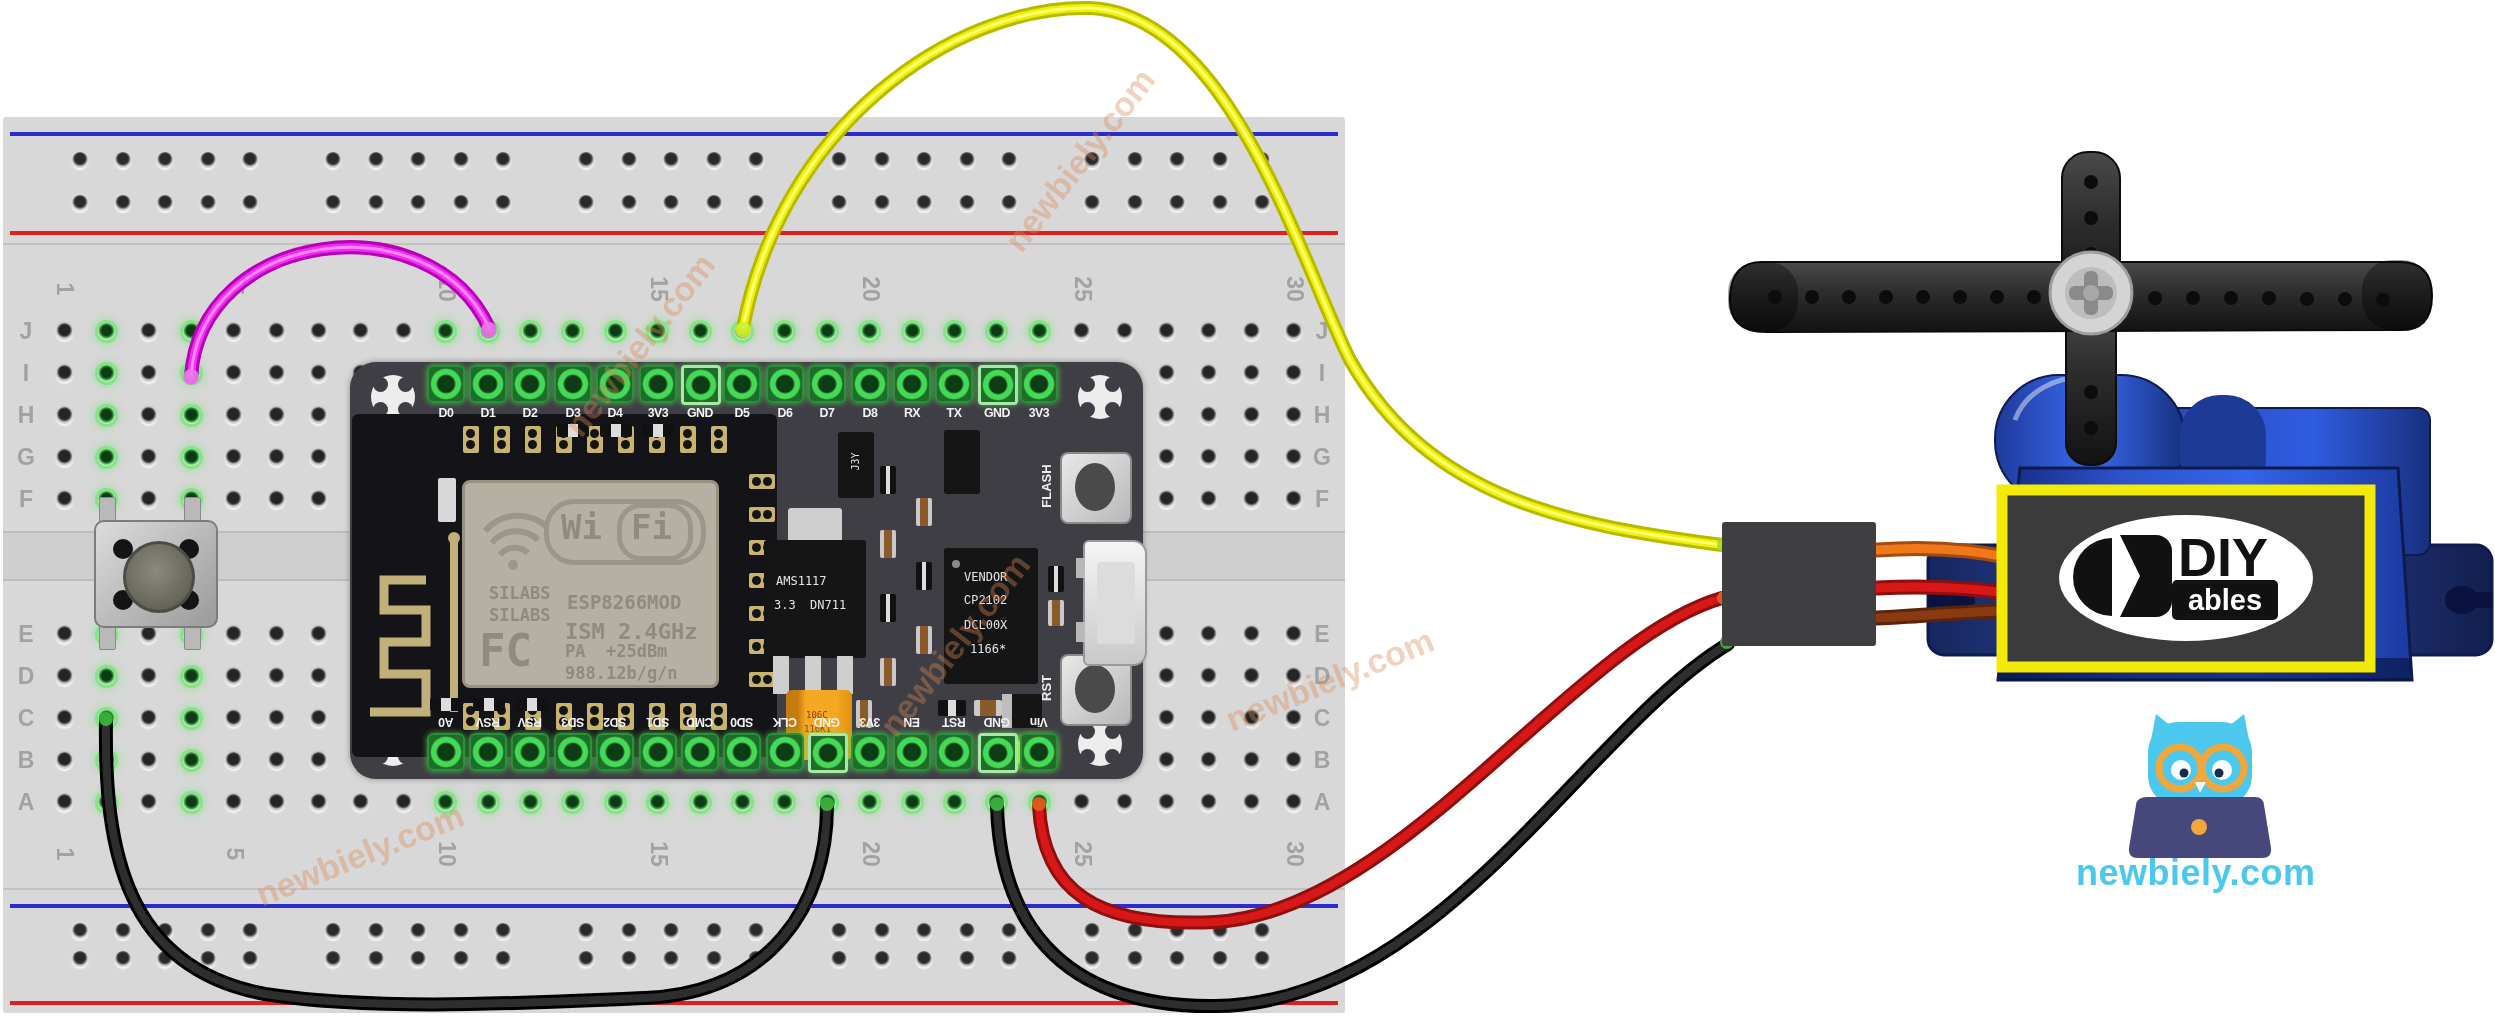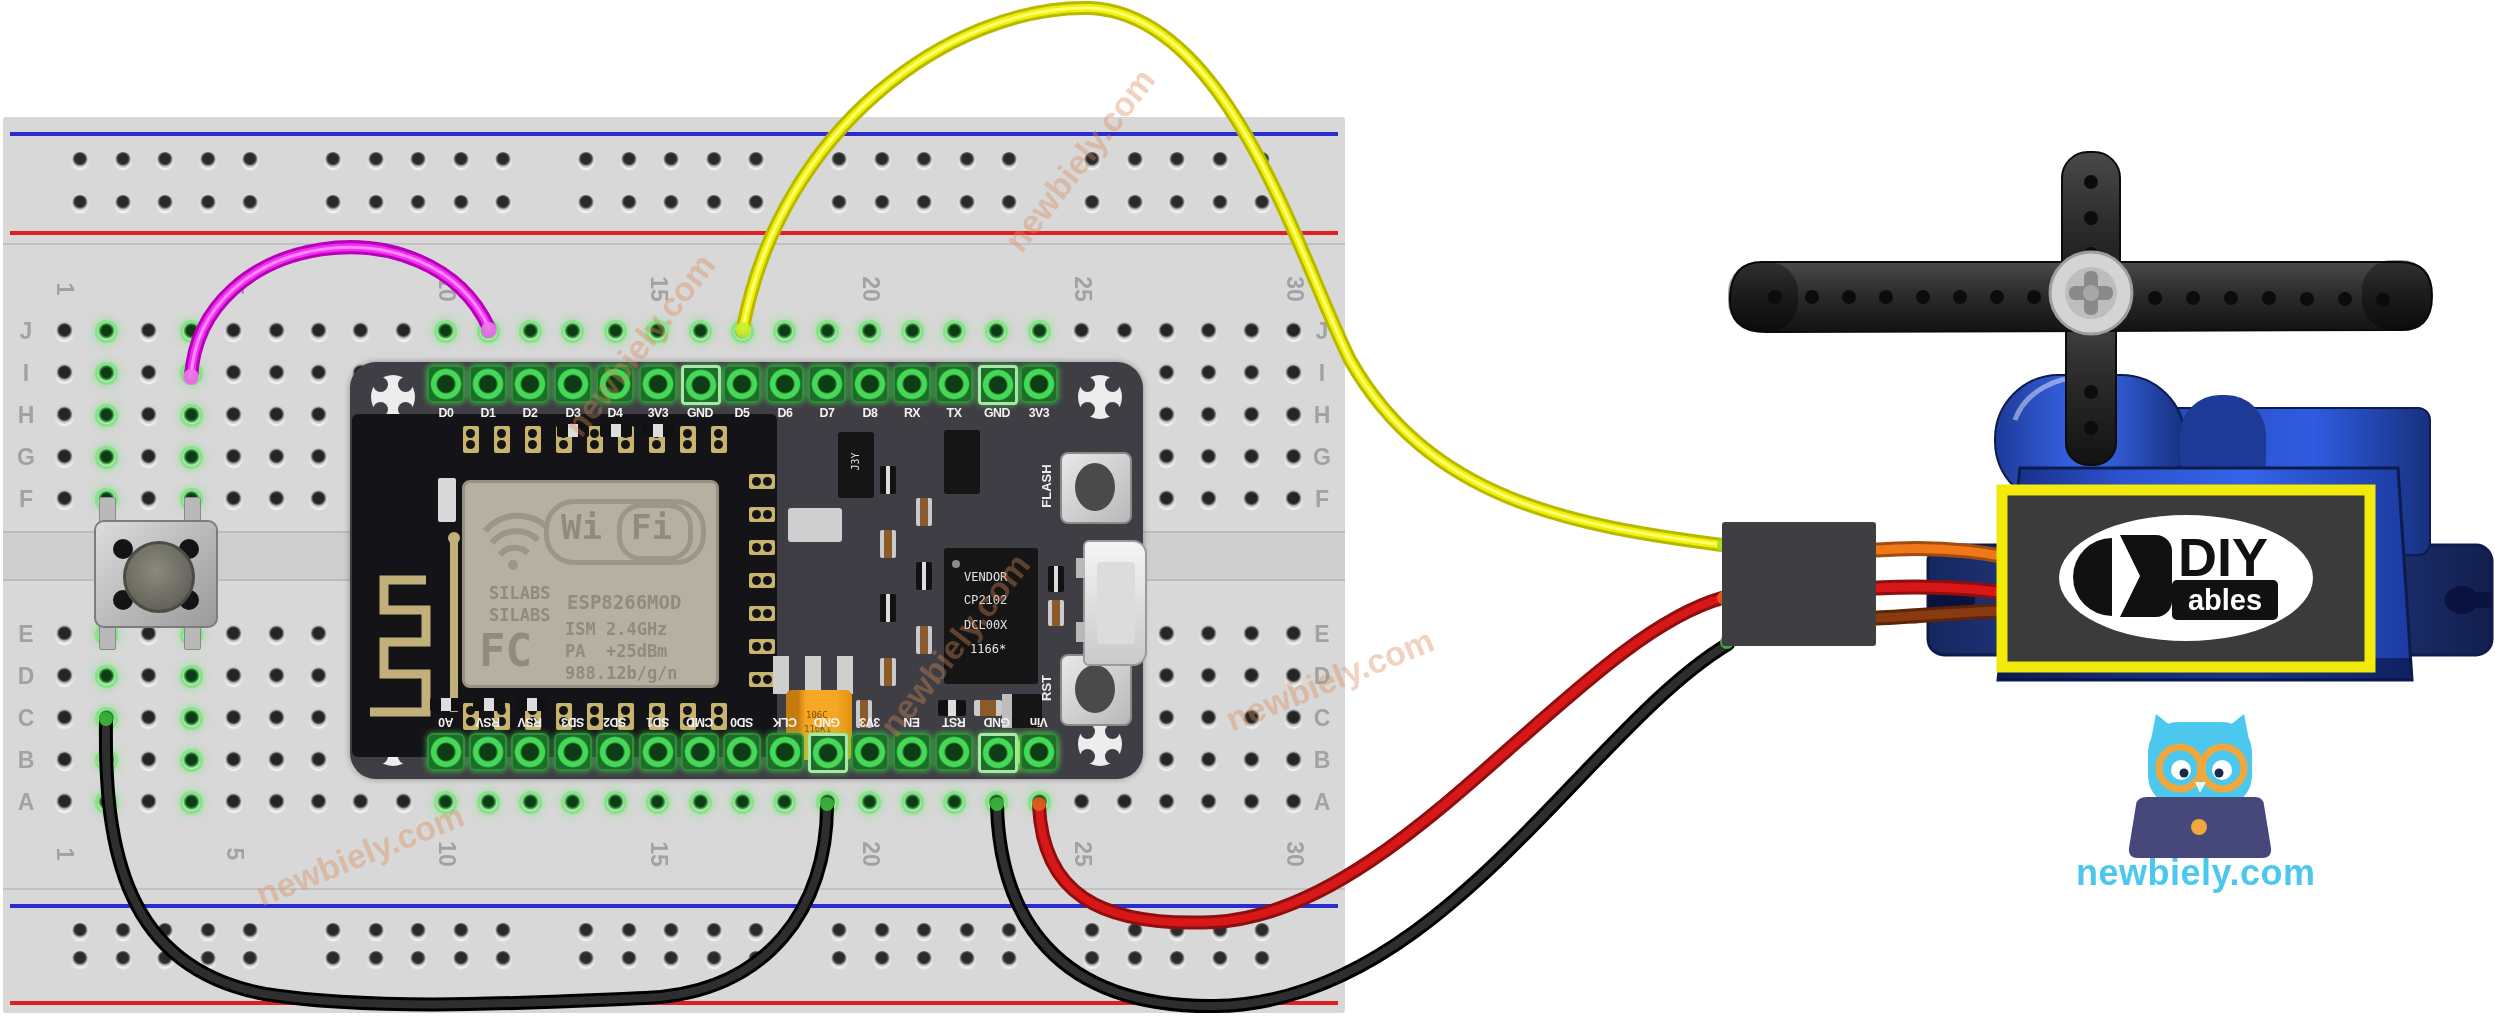--- a/index.html
+++ b/index.html
@@ -561,21 +561,21 @@
         <path d="M 2,28 A 43,43 0 0 1 64,24" stroke="#9a968a" stroke-width="6" fill="none"></path>
       </svg>
       <div style="position:absolute;left:79px;top:16px;width:152px;height:56px;border:5px solid #9a968a;border-radius:30px;"></div>
       <div class="shield-text" style="left:96px;top:24px;font-size:34px;">Wi</div>
       <div style="position:absolute;left:152px;top:20px;width:66px;height:48px;border:5px solid #9a968a;border-radius:24px;"></div>
       <div class="shield-text" style="left:166px;top:24px;font-size:34px;">Fi</div>
       <div class="shield-text" style="left:24px;top:100px;font-size:17px;">SILABS</div>
       <div class="shield-text" style="left:24px;top:122px;font-size:17px;">SILABS</div>
       <div class="shield-text" style="left:102px;top:108px;font-size:19px;">ESP8266MOD</div>
       <div class="shield-text" style="left:14px;top:142px;font-size:44px;">FC</div>
-      <div class="shield-text" style="left:100px;top:136px;font-size:17px;">ISM 2.4GHz</div>
+      <div class="shield-text" style="left:100px;top:136px;font-size:22px;">ISM 2.4GHz</div>
       <div class="shield-text" style="left:100px;top:158px;font-size:17px;white-space:pre;">PA  +25dBm</div>
       <div class="shield-text" style="left:100px;top:180px;font-size:17px;">988.12b/g/n</div>
     </div>
     <div id="module-pads">
         <div class="mod-pad" style="left: 113px; top: 64px;">
           <i style="top: 3px;"></i>
           <i style="top: 14px;"></i>
         </div>
         <div class="mod-pad" style="left: 113px; top: 341px;">
           <i style="top: 3px;"></i>
@@ -669,20 +669,24 @@
           <i style="left: 3px; top: 3px;"></i>
           <i style="left: 14px; top: 3px;"></i>
         </div>
         <div class="mod-pad side" style="left: 399px; top: 310px;">
           <i style="left: 3px; top: 3px;"></i>
           <i style="left: 14px; top: 3px;"></i>
         </div>
       </div>
 
     <div style="position:absolute;left:438px;top:146px;width:54px;height:34px;background:#cfcfcf;border-radius:3px;"></div>
+    <div class="ic" style="left:414px;top:178px;width:102px;height:118px;">
+      <div class="ic-text" style="left:12px;top:34px;font-size:12px;">AMS1117</div>
+      <div class="ic-text" style="left:10px;top:58px;font-size:12px;white-space:pre;">3.3  DN711</div>
+    </div>
     <div style="position:absolute;left:423px;top:294px;width:16px;height:38px;background:#cfcfcf;"></div>
     <div style="position:absolute;left:455px;top:294px;width:16px;height:38px;background:#cfcfcf;"></div>
     <div style="position:absolute;left:487px;top:294px;width:16px;height:38px;background:#cfcfcf;"></div>
 
     <div class="ic" style="left:594px;top:186px;width:94px;height:136px;">
       <div style="position:absolute;left:8px;top:12px;width:8px;height:8px;border-radius:50%;background:#8a8a8a;"></div>
       <div class="ic-text" style="left:20px;top:22px;font-size:12px;">VENDOR</div>
       <div class="ic-text" style="left:20px;top:46px;font-size:12px;font-family:Liberation Mono, monospace;">CP2102</div>
       <div class="ic-text" style="left:20px;top:70px;font-size:12px;">DCL00X</div>
       <div class="ic-text" style="left:26px;top:94px;font-size:12px;">1166*</div>

